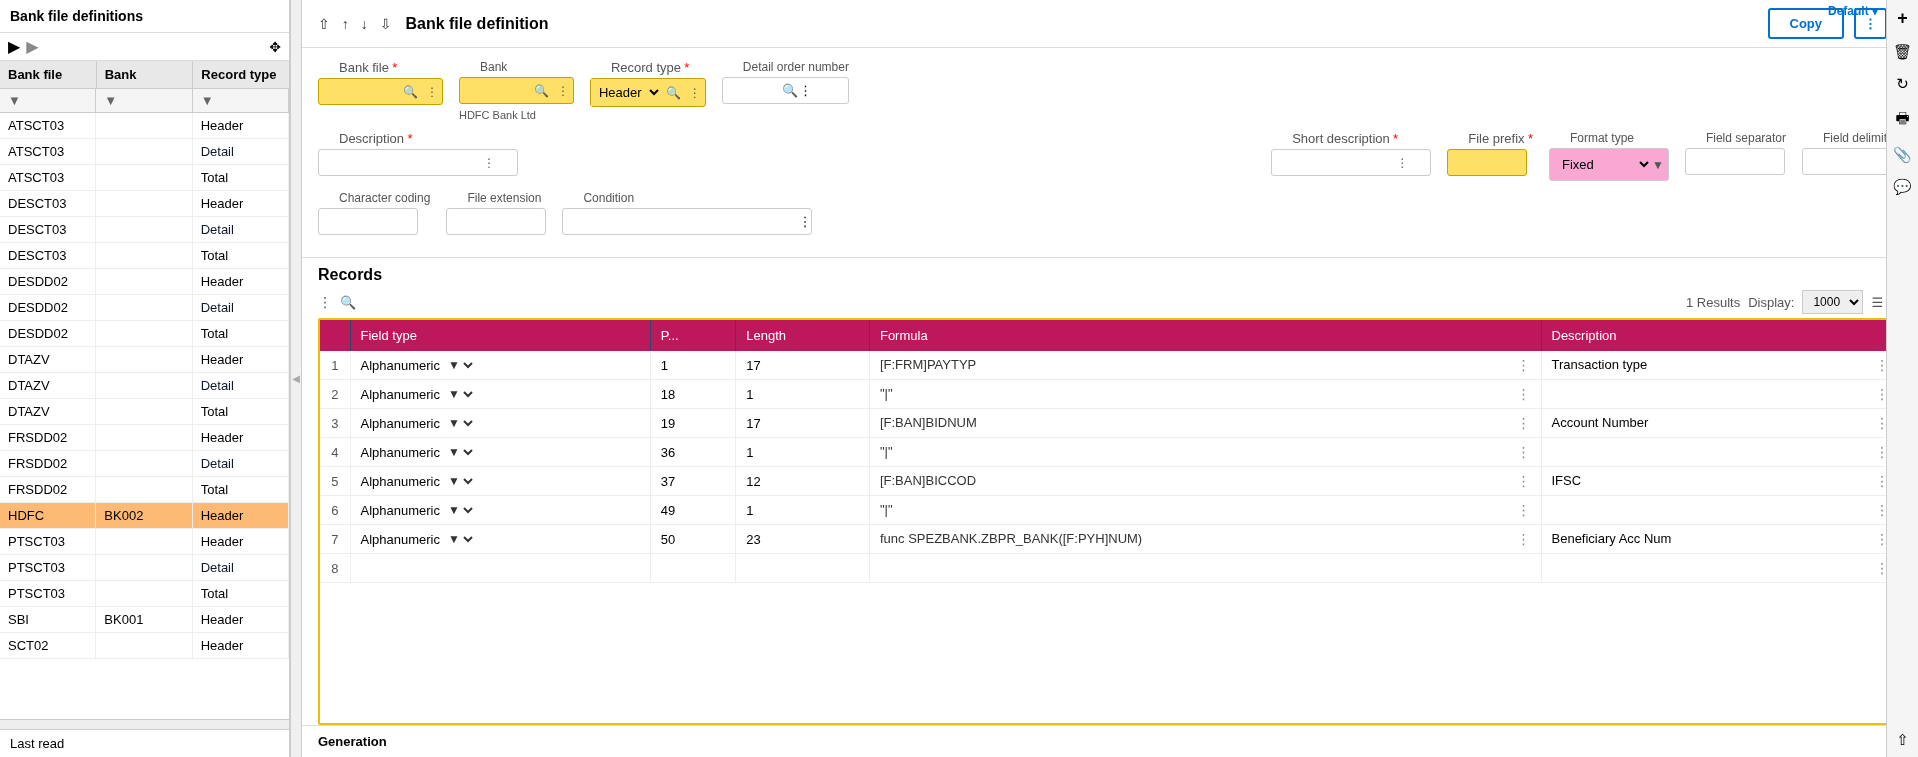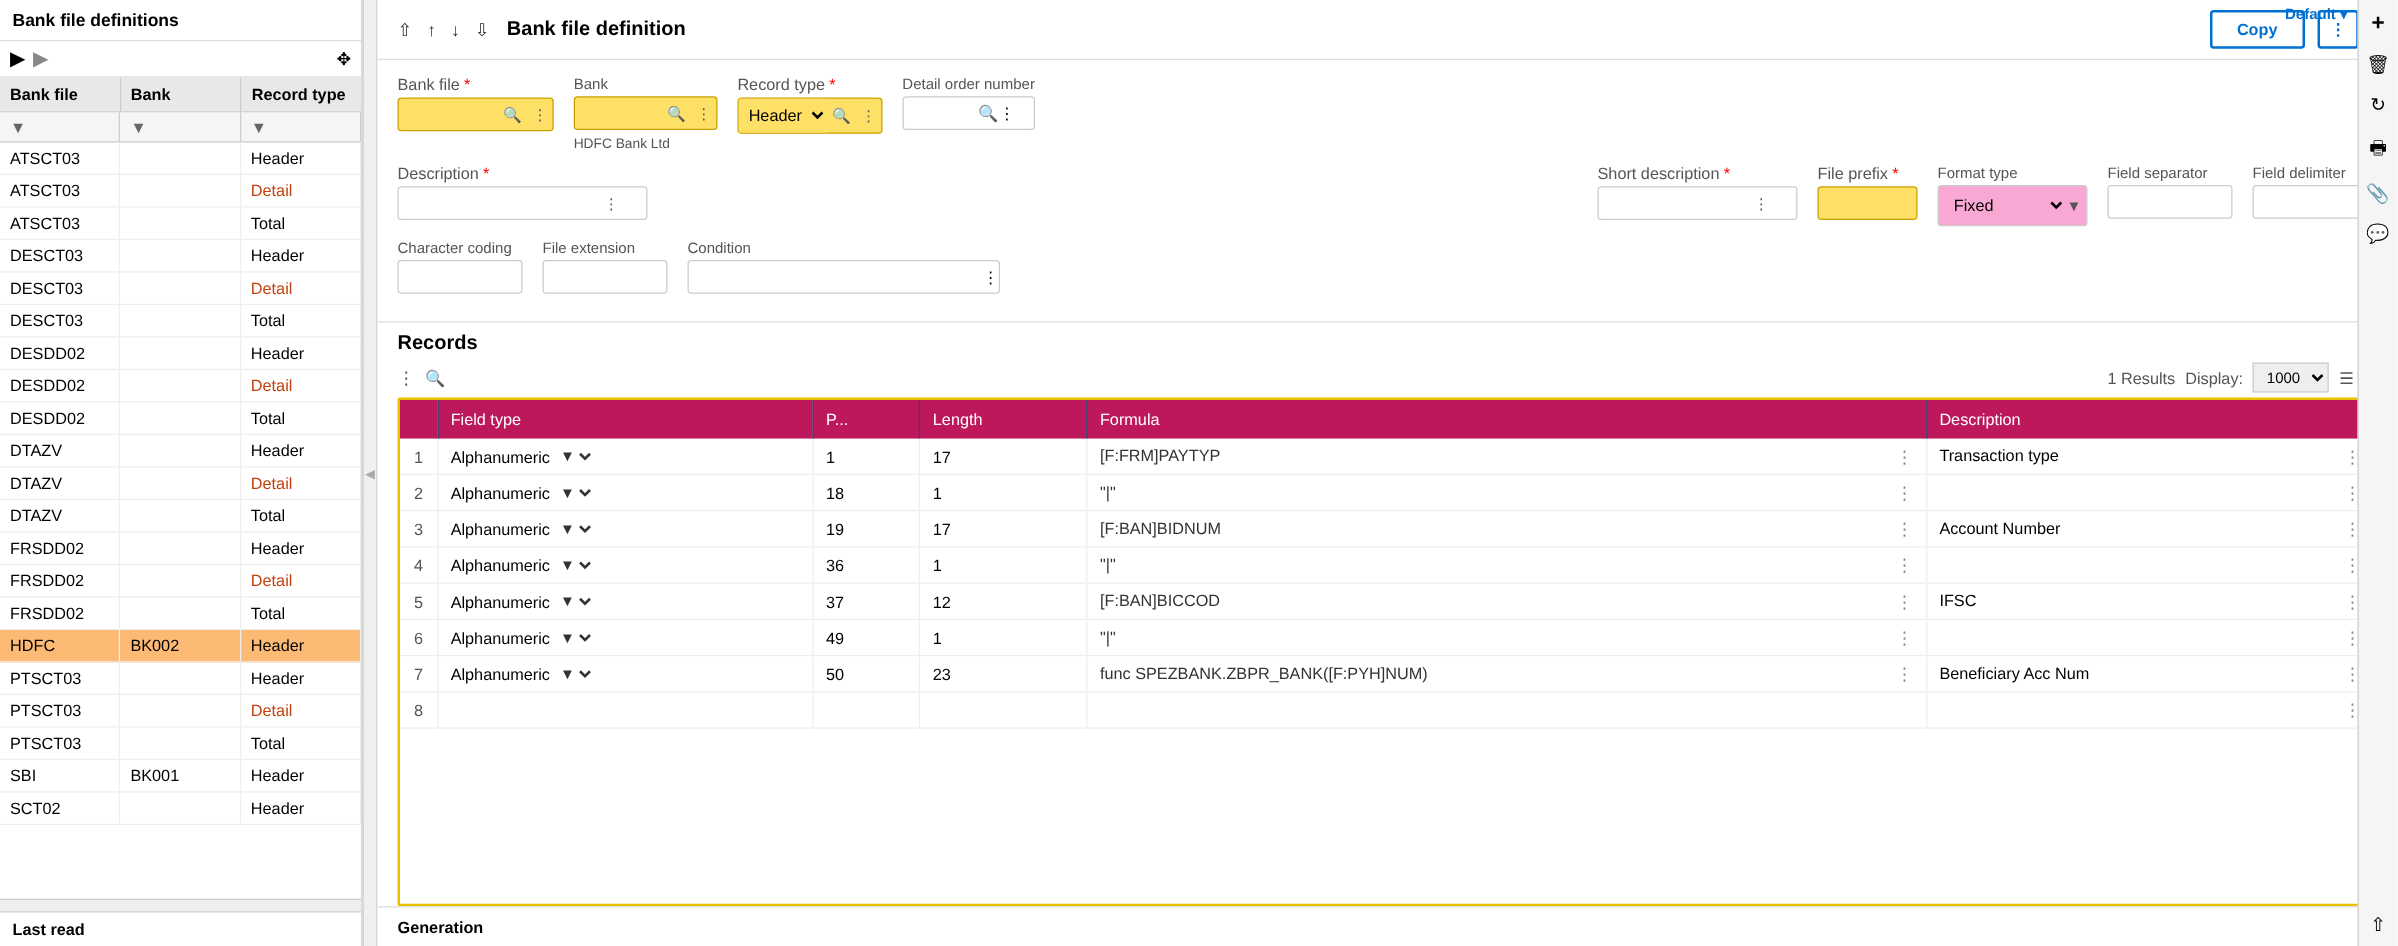--- a/index.html
+++ b/index.html
@@ -54,24 +54,24 @@
       cursor: pointer;
     }
     .left-row.selected { background: #fdba74; }
     .left-row .col {
       padding: 5px 8px;
       border-right: 1px solid #eee;
       flex: 1;
       white-space: nowrap;
       overflow: hidden;
     }
-    .left-row .col.detail { color: #c2410c; }
+    .left-row .col.detail { color: #0f172a; }
     .left-bottom {
       padding: 6px 10px;
-      font-weight: bold;
+      font-weight: normal;
       border-top: 1px solid #ccc;
     }
     .scrollbar-h {
       height: 10px;
       background: #eee;
       border-top: 1px solid #ccc;
     }
 
     
     .resize-handle {
@@ -156,20 +156,21 @@
       align-items: flex-start;
     }
     .form-field {
       display: flex;
       flex-direction: column;
       gap: 3px;
     }
     .form-label {
       font-size: 12px;
       color: #555;
+      margin-left: 21px;
     }
     .form-label .required { color: red; }
     .input-wrap {
       display: flex;
       align-items: center;
       border: 1px solid #ccc;
       border-radius: 3px;
       background: #fff;
     }
     .input-wrap.yellow { background: #ffe066; border-color: #c8a000; }

